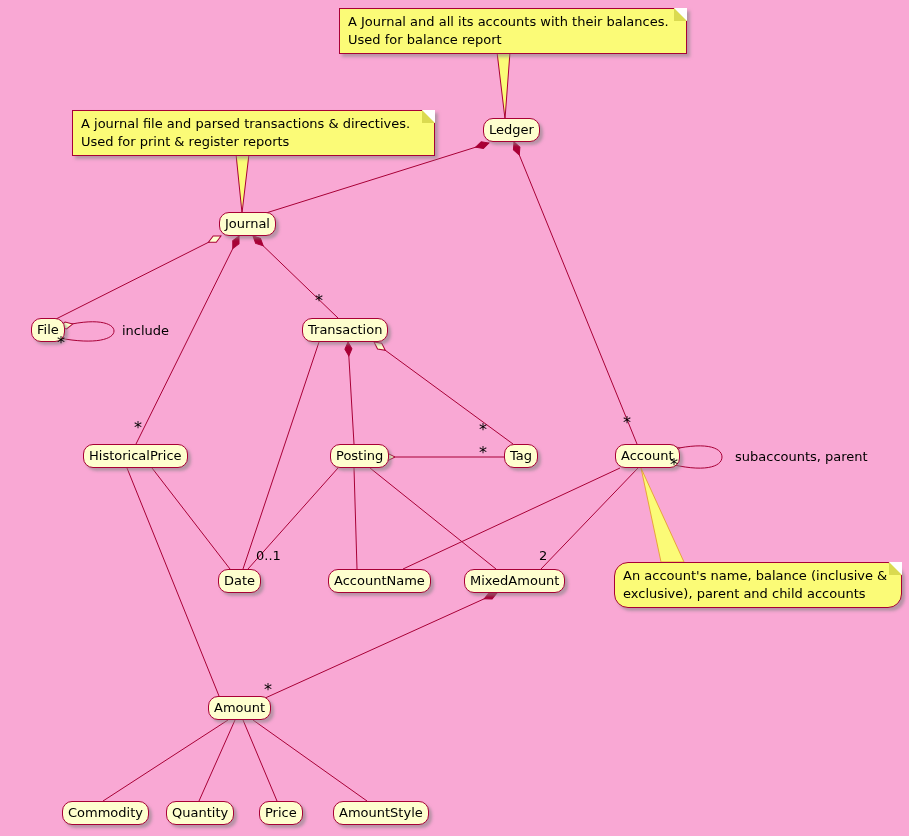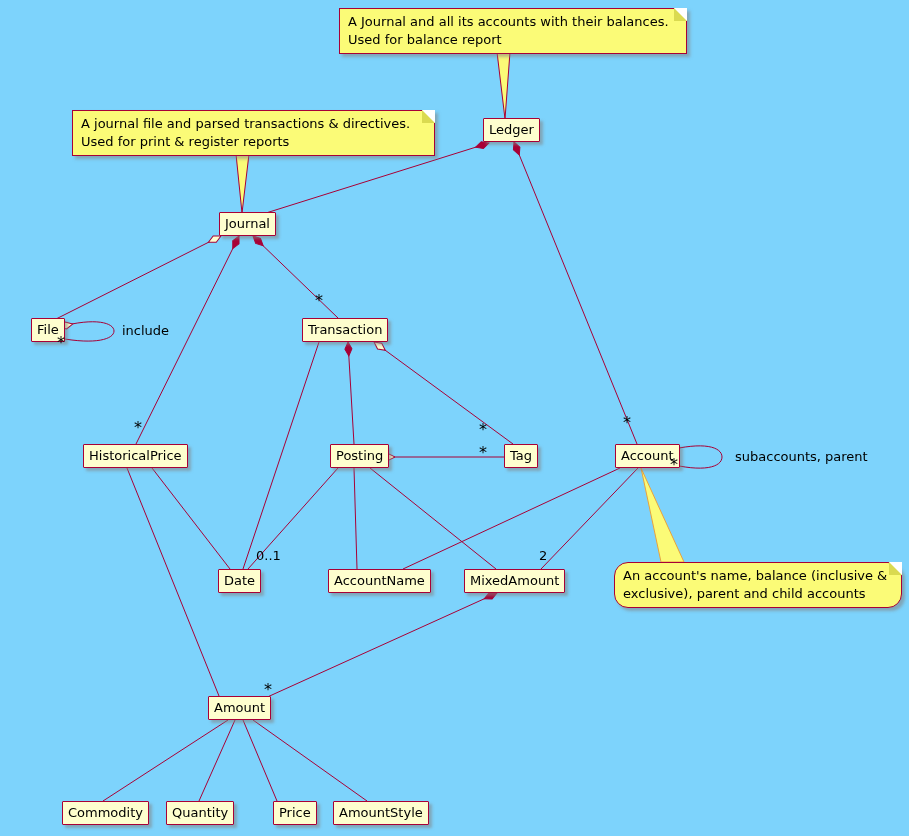--- a/index.html
+++ b/index.html
@@ -1,30 +1,30 @@
 <!DOCTYPE html>
 <html><head>
 <meta charset="utf-8">
 <style>
   html, body { margin: 0; padding: 0; background: #ffffff; }
   #canvas {
     position: relative;
     width: 909px;
     height: 836px;
-    background: #7dd3fc;
+    background: #f9a8d4;
     font-family: "DejaVu Sans", "Liberation Sans", sans-serif;
     color: #000000;
     overflow: hidden;
   }
   #edges { position: absolute; left: 0; top: 0; }
   .uml-class {
     position: absolute;
     background: #FEFECE;
     border: 1.5px solid #A80036;
-    border-radius: 1px;
+    border-radius: 10px;
     padding: 3px 5px 4px 5px;
     font-size: 13px;
     line-height: 15px;
     white-space: nowrap;
     box-shadow: 3px 3px 3px rgba(130,130,130,0.55);
   }
   .note {
     position: absolute;
     background: #FBFB77;
     border: 1px solid #A80036;
@@ -118,21 +118,21 @@
   <div class="uml-class" style="left:83px; top:444px;text-align:right;">HistoricalPrice</div>
   <div class="uml-class" style="left:330px; top:444px;">Posting</div>
   <div class="uml-class" style="left:504px; top:444px;">Tag</div>
   <div class="uml-class" style="left:615px; top:444px;">Account</div>
   <div class="uml-class" style="left:218px; top:569px;">Date</div>
   <div class="uml-class" style="left:328px; top:569px;">AccountName</div>
   <div class="uml-class" style="left:464px; top:569px;">MixedAmount</div>
   <div class="uml-class" style="left:208px; top:696px;">Amount</div>
   <div class="uml-class" style="left:62px; top:801px;">Commodity</div>
   <div class="uml-class" style="left:166px; top:801px;">Quantity</div>
-  <div class="uml-class" style="left:273px; top:801px;">Price</div>
+  <div class="uml-class" style="left:259px; top:801px;">Price</div>
   <div class="uml-class" style="left:333px; top:801px;">AmountStyle</div>
 
   <span class="mult" style="left:315px; top:295px;">*</span>
   <span class="mult" style="left:134px; top:422px;">*</span>
   <span class="mult" style="left:623px; top:417px;">*</span>
   <span class="mult" style="left:479px; top:424px;">*</span>
   <span class="mult" style="left:479px; top:447px;">*</span>
   <span class="mult" style="left:57px; top:337px;">*</span>
   <span class="mult" style="left:670px; top:459px;">*</span>
   <span class="mult" style="left:264px; top:684px;">*</span>

